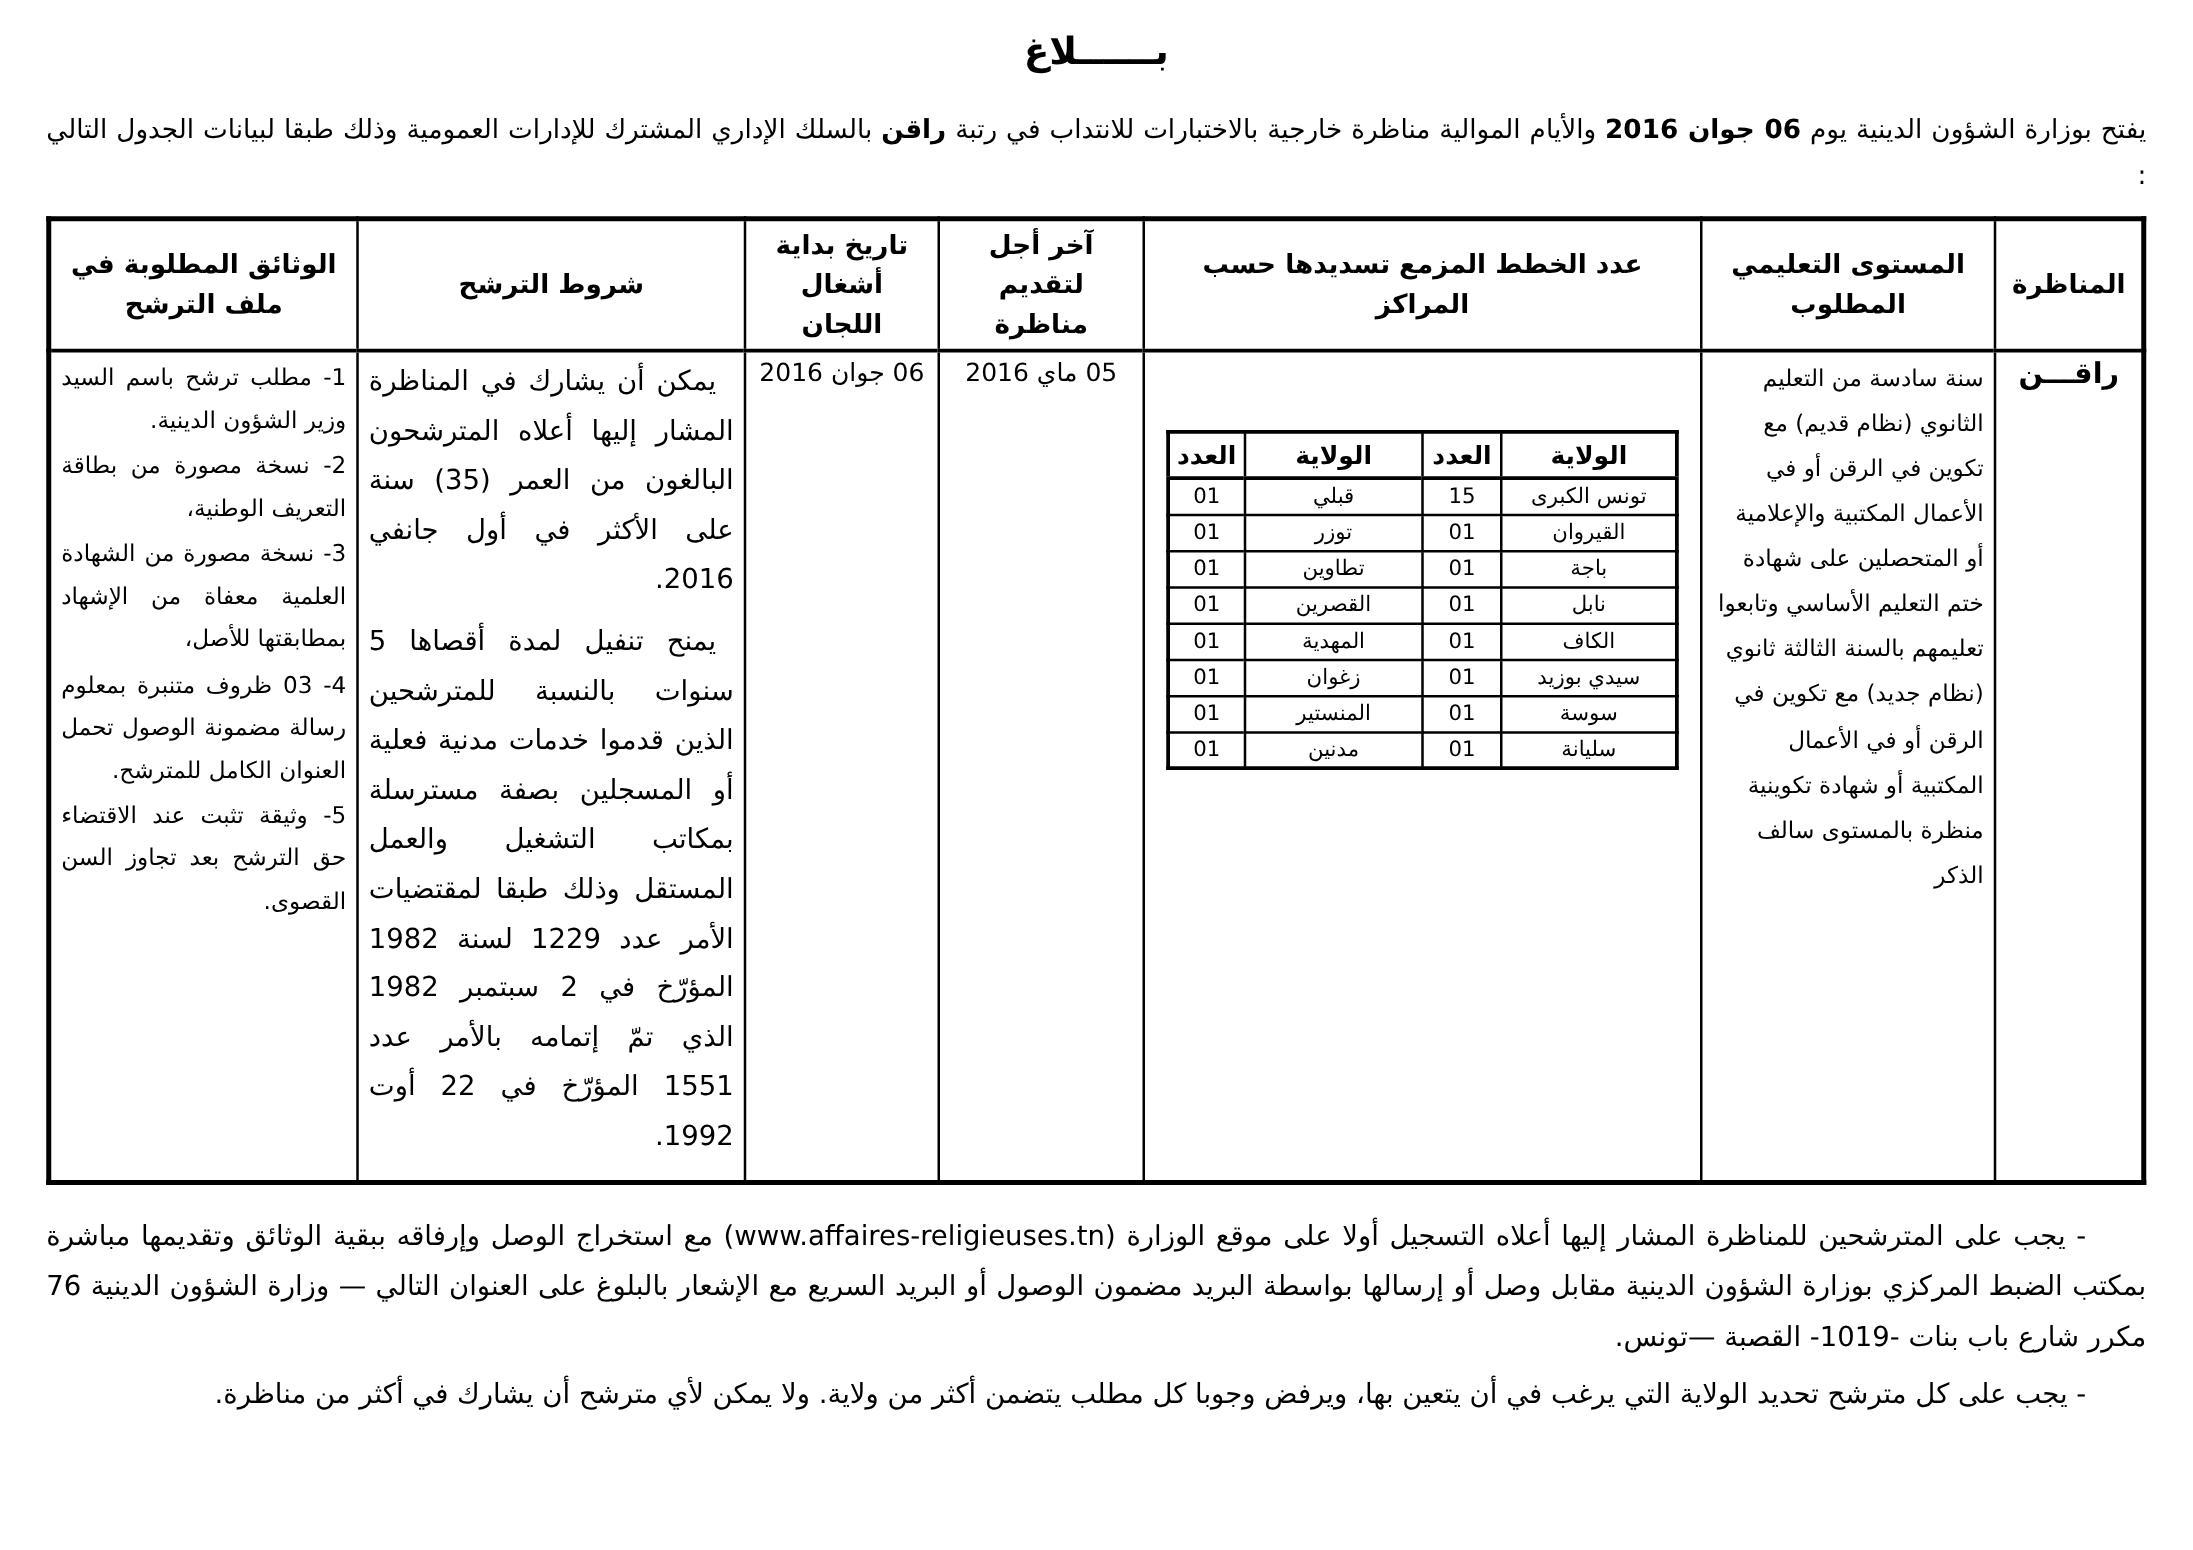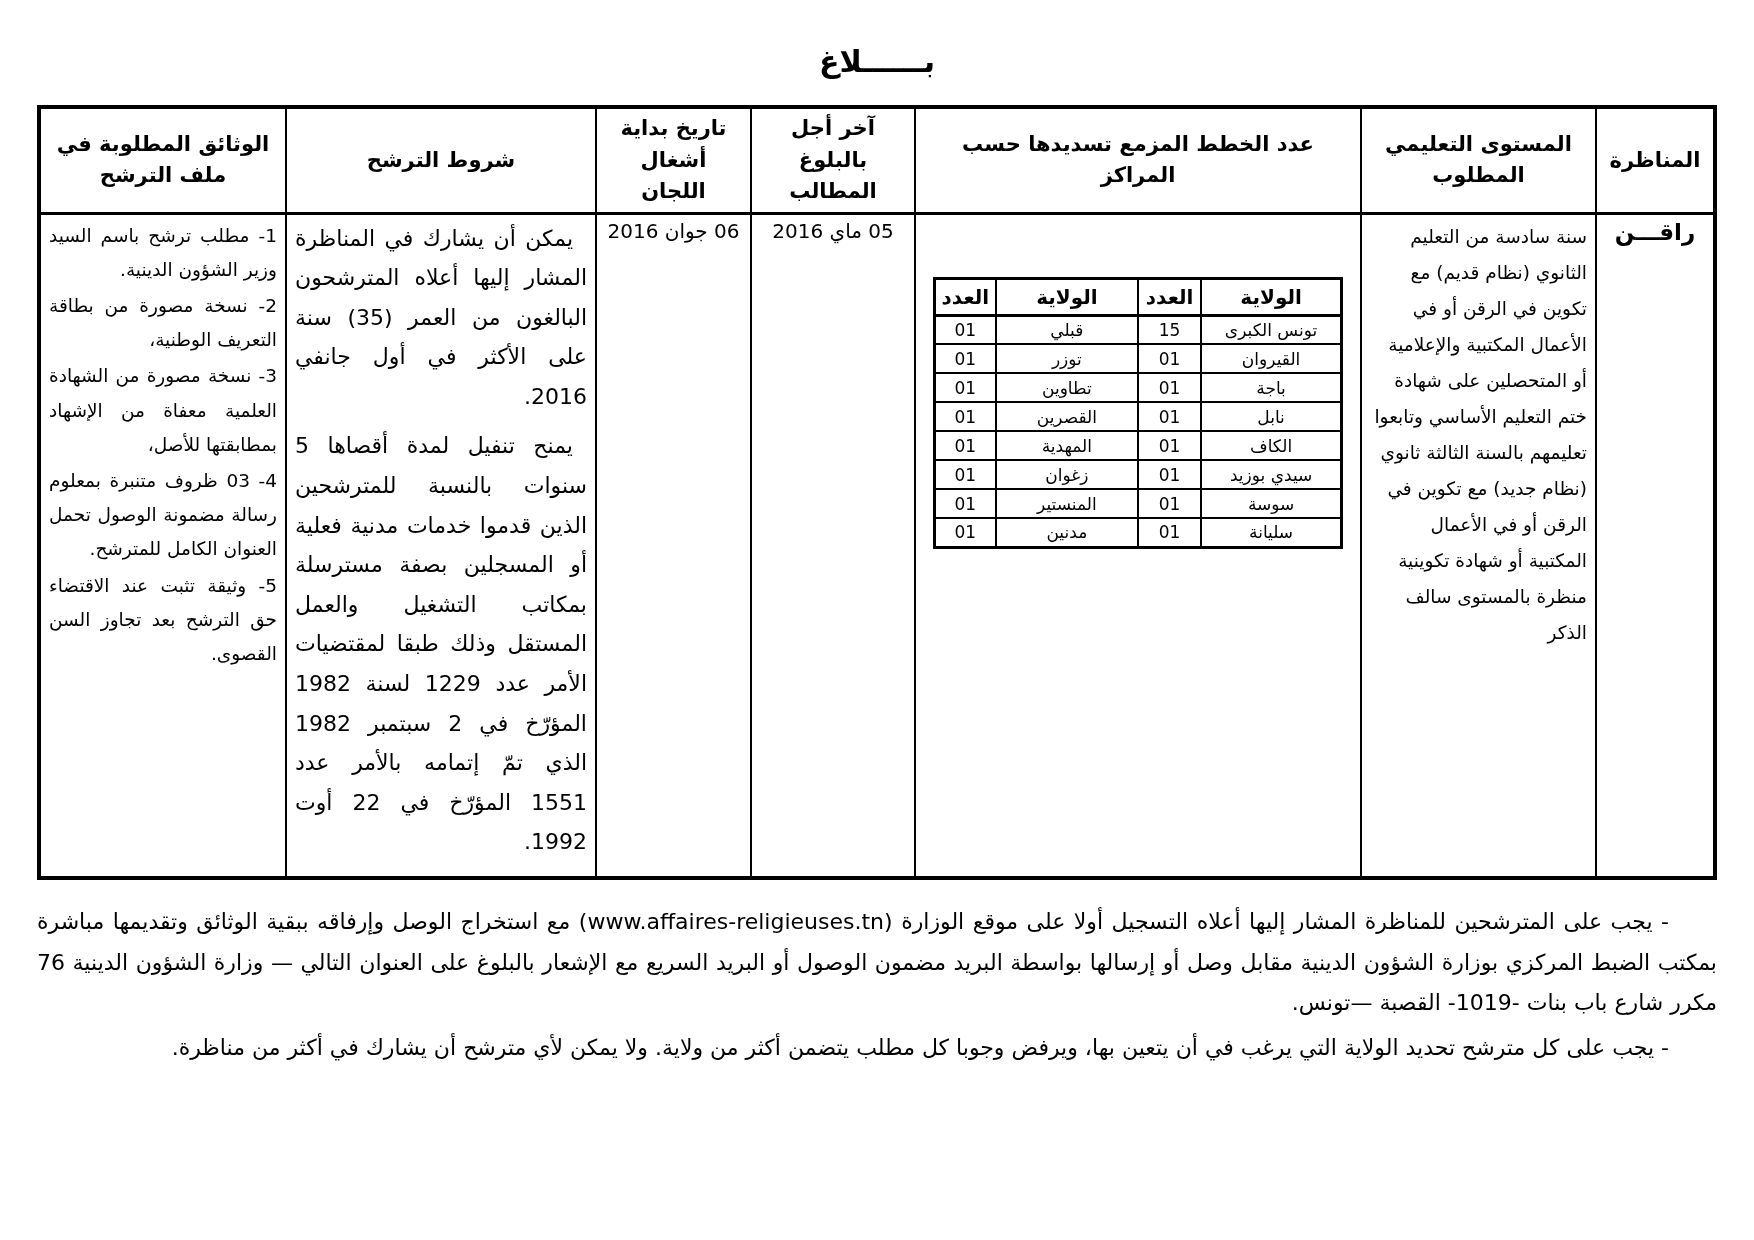--- a/index.html
+++ b/index.html
@@ -7,21 +7,21 @@
   .page {
     position: relative;
     width: 1754px;
     height: 1240px;
     background: #ffffff;
     color: #000000;
     direction: rtl;
     font-family: "DejaVu Sans", sans-serif;
     overflow: hidden;
   }
-  .content { padding: 34px 37px 0 37px; }
+  .content { padding: 14px 37px 0 37px; }
 
   .doc-title {
     text-align: center;
     font-size: 30px;
     font-weight: bold;
     margin: 10px 0 26px 0;
     letter-spacing: 1px;
   }
 
   .intro {
@@ -127,37 +127,38 @@
   }
 </style>
 </head>
 <body>
 
 <div class="page">
   <div class="content">
 
     <h1 class="doc-title">بــــــلاغ</h1>
 
+    <p class="intro"><span>يفتح بوزارة الشؤون الدينية يوم </span><span class="b">06 جوان 2016</span><span> والأيام الموالية مناظرة خارجية بالاختبارات للانتداب في رتبة </span><span class="b">راقن</span><span> بالسلك الإداري المشترك للإدارات العمومية وذلك طبقا لبيانات الجدول التالي :</span></p>
 
     <table class="main">
       <colgroup>
         <col style="width:119px">
           <col style="width:235px">
           <col style="width:446px">
         <col style="width:164px">
           <col style="width:155px">
           <col style="width:310px">
           <col style="width:247px">
       </colgroup>
       <thead>
         <tr>
           <th>المناظرة</th>
           <th>المستوى التعليمي المطلوب</th>
           <th>عدد الخطط المزمع تسديدها حسب المراكز</th>
-          <th>آخر أجل بالبلوغ المطالب</th>
+          <th>آخر أجل لتقديم مناظرة</th>
           <th>تاريخ بداية أشغال اللجان</th>
           <th>شروط الترشح</th>
           <th>الوثائق المطلوبة في ملف الترشح</th>
         </tr>
       </thead>
       <tbody>
         <tr>
           <td class="body-cell exam-cell">راقـــن</td>
           <td class="body-cell education-cell">سنة سادسة من التعليم الثانوي (نظام قديم) مع تكوين في الرقن أو في الأعمال المكتبية والإعلامية أو المتحصلين على شهادة ختم التعليم الأساسي وتابعوا تعليمهم بالسنة الثالثة ثانوي (نظام جديد) مع تكوين في الرقن أو في الأعمال المكتبية أو شهادة تكوينية منظرة بالمستوى سالف الذكر</td>
           <td class="body-cell positions-cell">

